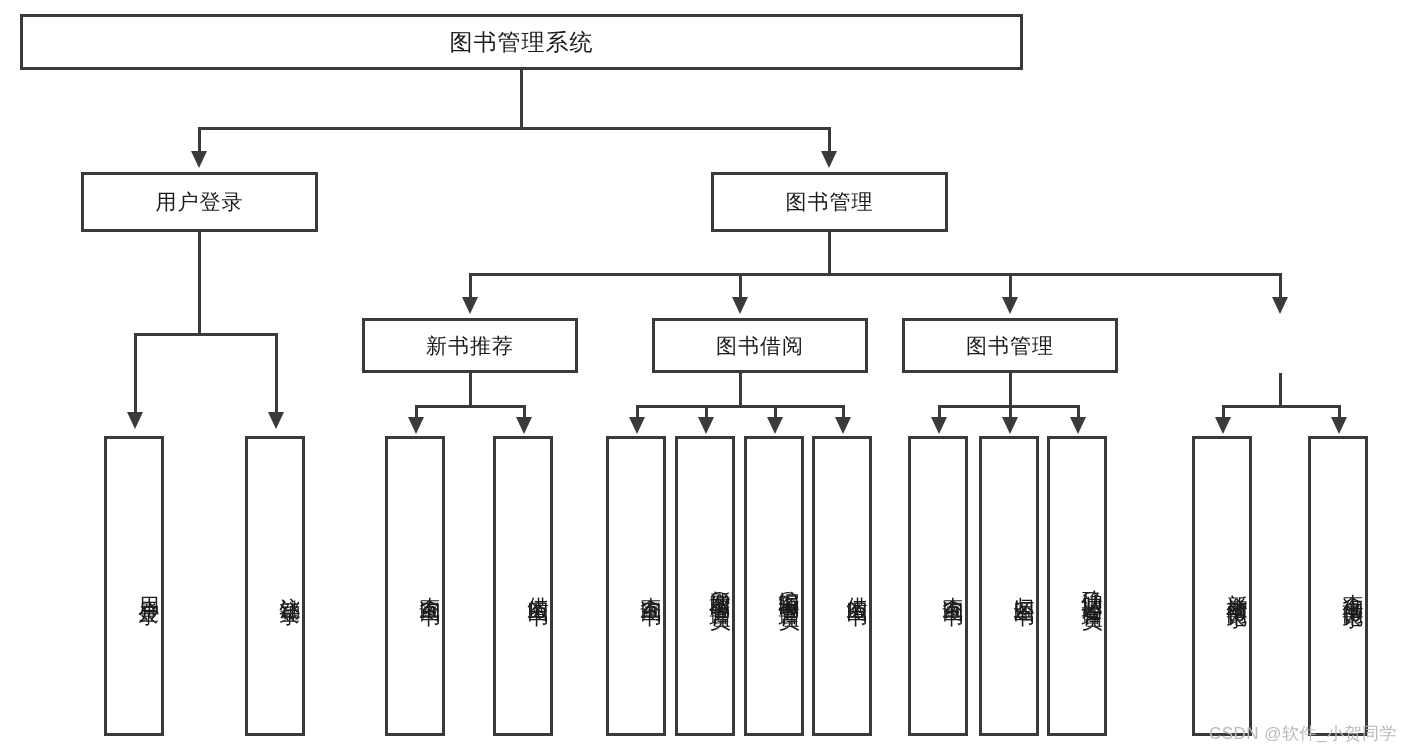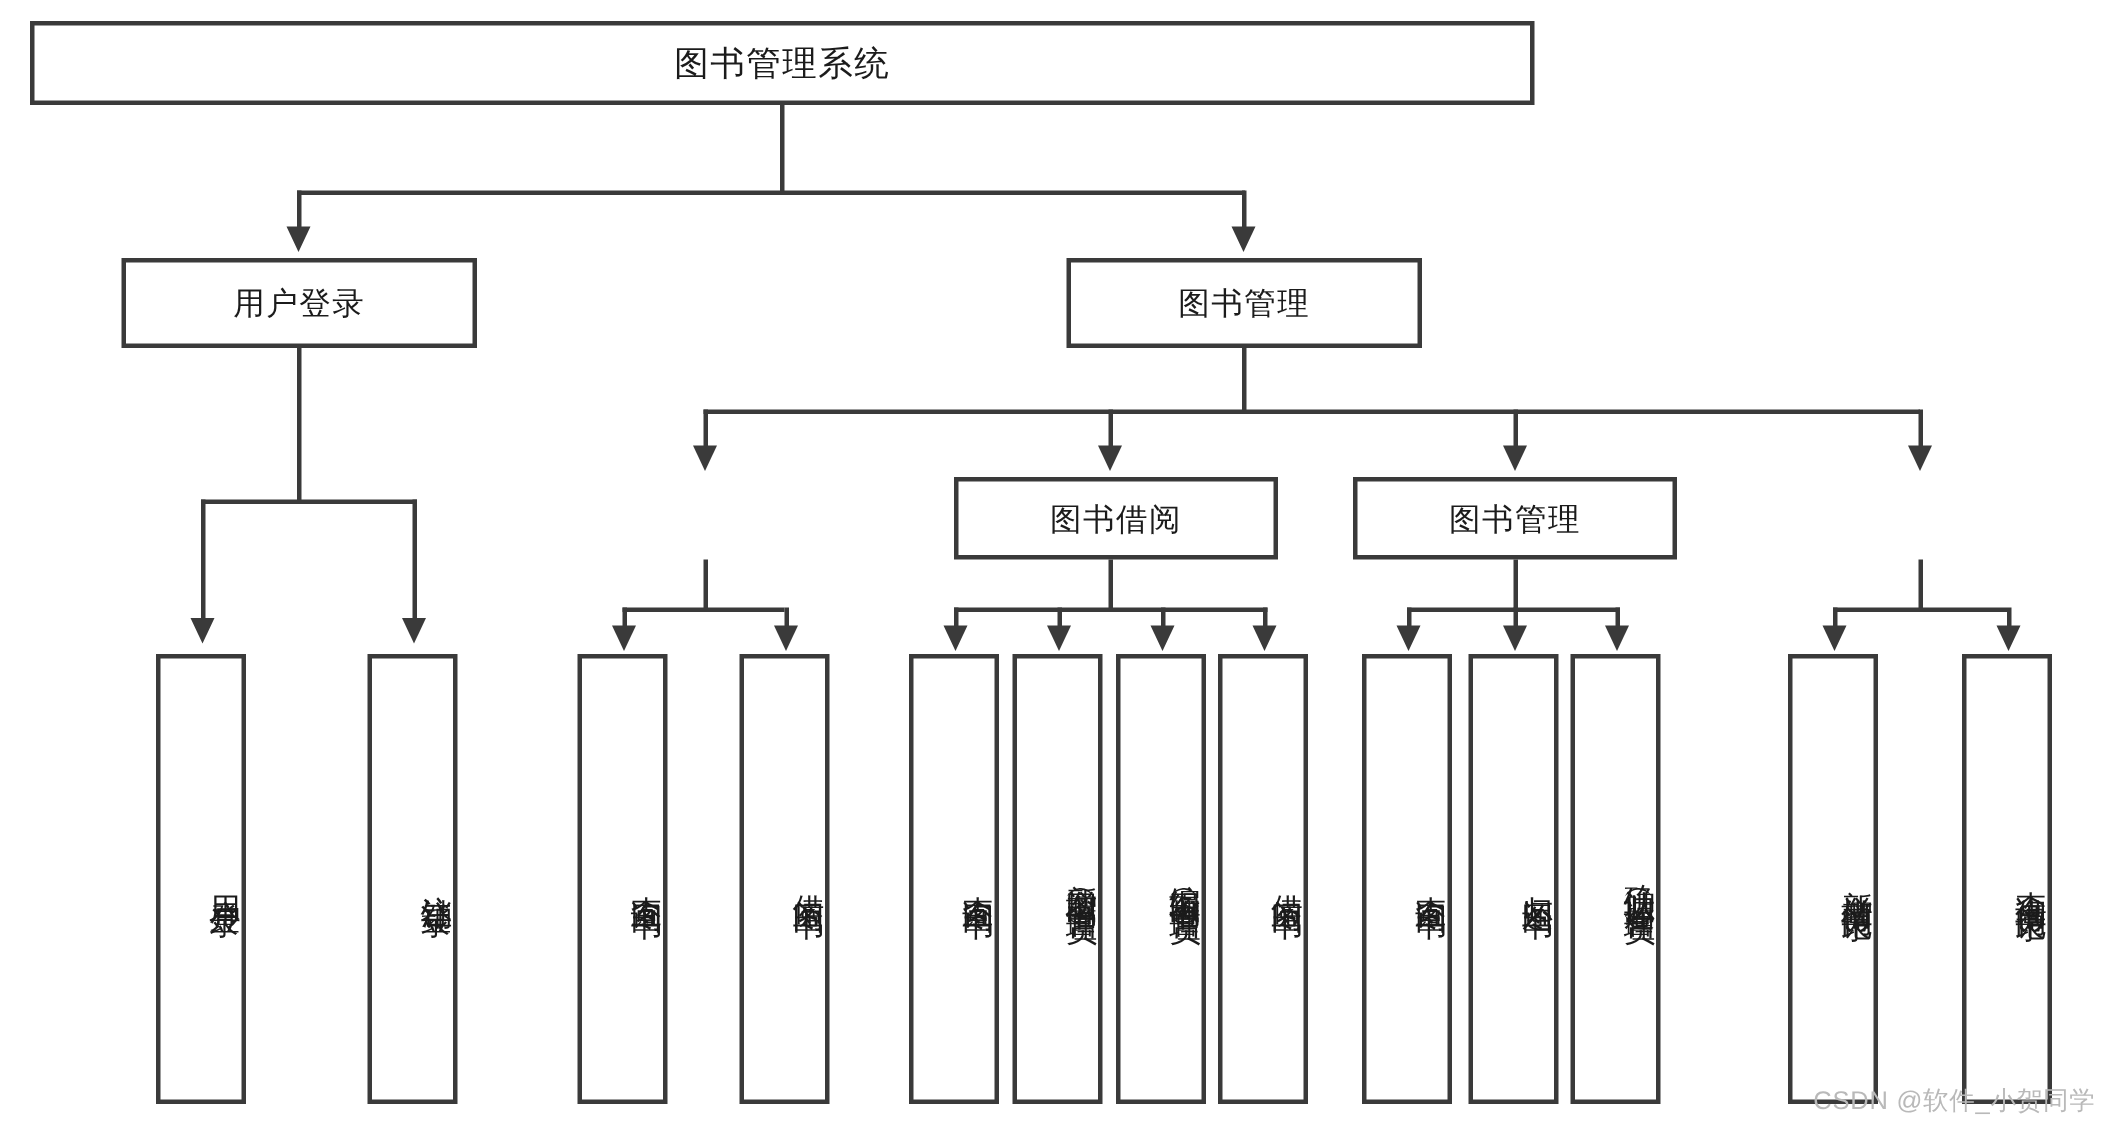--- a/index.html
+++ b/index.html
@@ -104,21 +104,24 @@
   <div class="hline" style="left:469px;top:273px;width:811px;"></div>
   <div class="vline" style="left:469px;top:273px;height:25px;"></div>
   <div class="arrow" style="left:462px;top:297px;"></div>
   <div class="vline" style="left:739px;top:273px;height:25px;"></div>
   <div class="arrow" style="left:732px;top:297px;"></div>
   <div class="vline" style="left:1009px;top:273px;height:25px;"></div>
   <div class="arrow" style="left:1002px;top:297px;"></div>
   <div class="vline" style="left:1279px;top:273px;height:25px;"></div>
   <div class="arrow" style="left:1272px;top:297px;"></div>
 
-  <div class="node level2" style="left:636px;top:318px;width:216px;height:55px;">
+  <div class="node level2" style="left:362px;top:318px;width:216px;height:55px;">
+    <span>新书推荐</span>
+  </div>
+  <div class="node level2" style="left:652px;top:318px;width:216px;height:55px;">
     <span>图书借阅</span>
   </div>
   <div class="node level2" style="left:902px;top:318px;width:216px;height:55px;">
     <span>图书管理</span>
   </div>
 
   <div class="vline" style="left:469px;top:373px;height:33px;"></div>
   <div class="hline" style="left:415px;top:405px;width:108px;"></div>
   <div class="vline" style="left:415px;top:405px;height:13px;"></div>
   <div class="arrow" style="left:408px;top:417px;"></div>

